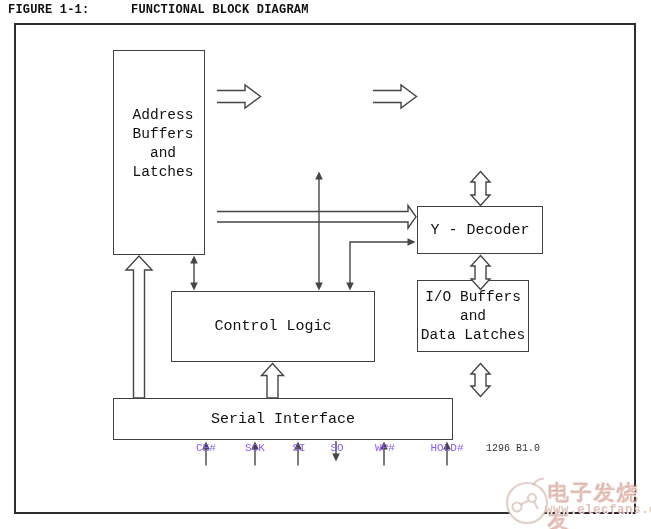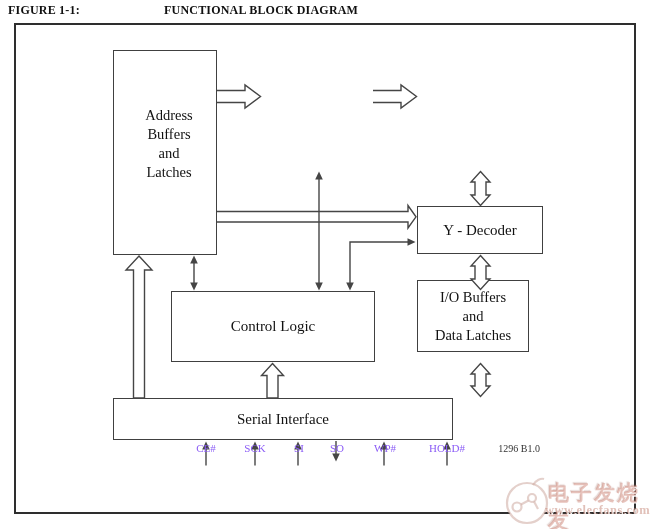--- a/index.html
+++ b/index.html
@@ -1,33 +1,33 @@
 <!DOCTYPE html>
 <html><head>
 <meta charset="utf-8">
 <style>
   html,body{margin:0;padding:0;background:#fff;}
   #stage{
     position:relative;width:651px;height:529px;background:#ffffff;
-    font-family:Liberation Serif, serif;
+    font-family:Liberation Mono, monospace;
     color:#111;overflow:hidden;
   }
   
   .fig-label{position:absolute;left:8px;top:3px;font-size:12px;font-weight:bold;letter-spacing:.2px;}
-  .fig-title{position:absolute;left:131px;top:3px;font-size:12px;font-weight:bold;letter-spacing:.2px;margin-left:33px;}
+  .fig-title{position:absolute;left:131px;top:3px;font-size:12px;font-weight:bold;letter-spacing:.2px;}
   
   .fig-border{position:absolute;left:14px;top:23px;width:618px;height:487px;border:2px solid #2e2e2e;background:transparent;}
   
   .block{
     position:absolute;border:1.5px solid #404040;background:#fff;
     display:flex;align-items:center;justify-content:center;text-align:center;
     font-size:14.5px;line-height:19px;box-sizing:border-box;
   }
   .block .lbl{white-space:pre-line;}
-  .b-address{left:113px;top:50px;width:104px;height:205px;padding-bottom:18px;padding-left:8px;}
+  .b-address{left:113px;top:50px;width:92px;height:205px;padding-bottom:18px;padding-left:8px;}
   .b-xdec{left:262px;top:49px;width:111px;height:122px;padding-bottom:20px;font-size:15px;}
   .b-flash{left:417px;top:48px;width:126px;height:122px;padding-bottom:20px;}
   .b-ydec{left:417px;top:206px;width:126px;height:48px;font-size:15px;}
   .b-ctrl{left:171px;top:291px;width:204px;height:71px;font-size:15px;}
   .b-io{left:417px;top:280px;width:112px;height:72px;}
   .b-serial{left:113px;top:398px;width:340px;height:42px;font-size:15px;}
   .rev-note{position:absolute;left:440px;top:443px;width:100px;text-align:right;font-size:10px;color:#333;}
   
   .arrows{position:absolute;left:0;top:0;width:651px;height:529px;pointer-events:none;}
   

